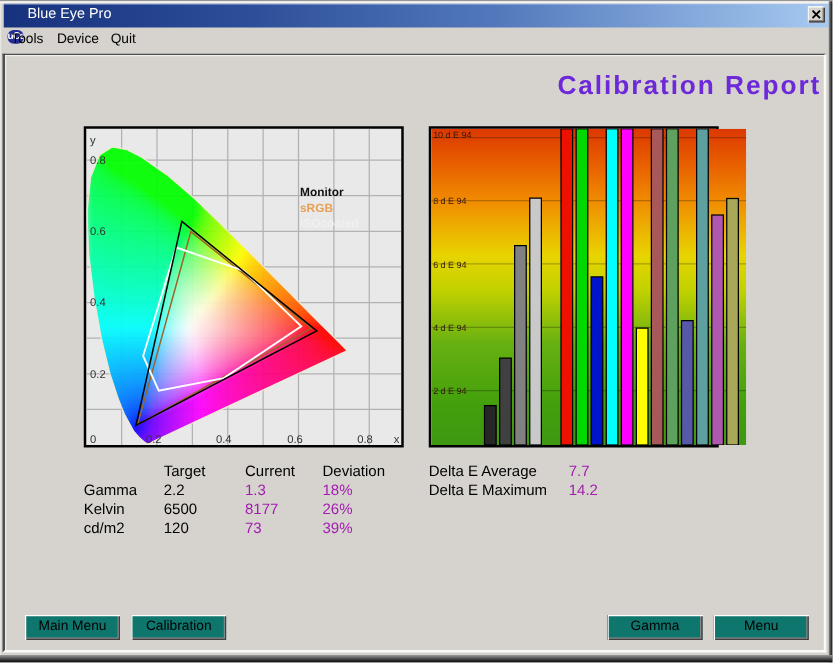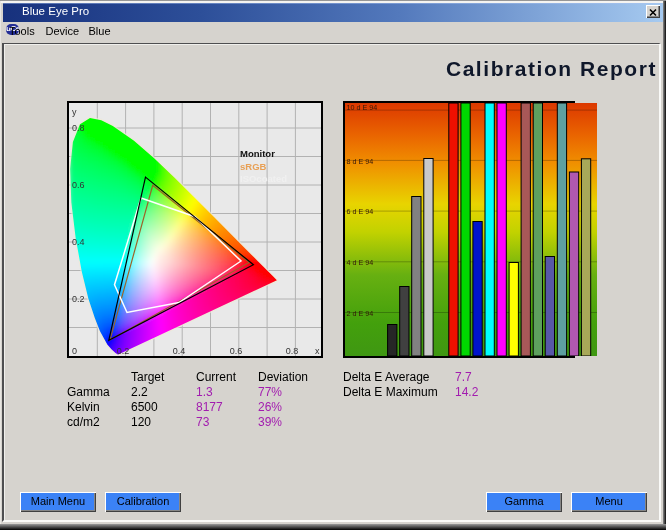--- a/index.html
+++ b/index.html
@@ -8,40 +8,40 @@
 .etopw{left:0;top:1px;width:666px;height:2px;background:#f5f4f1}
 .eleft{left:0;top:1px;width:1px;height:529px;background:#e8e6e2}
 .eright{right:0;top:1px;width:3px;height:529px;background:linear-gradient(90deg,#8a8a8a,#0c0c0c)}
 .ebot{left:0;bottom:0;width:666px;height:6px;background:linear-gradient(180deg,#9a9a9a,#000)}
 .title{left:3px;top:3px;width:660px;height:19px;background:linear-gradient(90deg,#17317d 0%,#2d4f99 30%,#5379bc 60%,#a6caf0 100%);box-shadow:inset 0 1px 0 rgba(170,195,240,0.45)}
 .ticon{left:6px;top:24px;width:13px;height:11px;background:#232d96;border-radius:5px;color:#fff;font-size:8px;font-weight:900;text-align:left;line-height:10px;letter-spacing:-0.5px;overflow:hidden}
 .ttext{left:22px;top:5px;color:#fff;font-size:11.5px;font-weight:normal}
 .xbtn{left:646px;top:5px;width:14px;height:13px;background:#d6d3ce;box-shadow:inset 1px 1px 0 #fff,inset -1px -1px 0 #404040,inset -2px -2px 0 #868686}
 .mi{position:absolute;top:25px;font-size:11px;color:#000}
 .panel{left:2px;top:43px;width:659px;height:479px;border-top:1px solid #4e4e50;border-left:2px solid #4e4e50;border-bottom:2px solid #fafaf8;border-right:2px solid #fafaf8;box-sizing:border-box;box-shadow:inset 1px 1px 0 #f0efec}
-.h1{right:9px;top:57px;font-size:21px;font-weight:bold;color:#0f172a;letter-spacing:1.55px}
+.h1{right:9px;top:57px;font-size:21px;font-weight:bold;color:#6d28d9;letter-spacing:1.55px}
 .cie{left:67px;top:101px;width:256px;height:257px;background:#e9e9e9;border:2px solid #000;box-sizing:border-box}
 .bar{left:343px;top:101px;width:232px;height:257px;border:2px solid #000;box-sizing:border-box}
 .t{font-size:12px;color:#000}
 .o{color:#a21caf}
-.btn{width:76px;height:20px;background:#3b82f6;box-shadow:inset 1px 1px 0 #fff,inset -1px -1px 0 #404040,inset -2px -2px 0 #868686;font-size:11px;color:#000;text-align:center;line-height:19px}
+.btn{width:76px;height:20px;background:#0f766e;box-shadow:inset 1px 1px 0 #fff,inset -1px -1px 0 #404040,inset -2px -2px 0 #868686;font-size:11px;color:#000;text-align:center;line-height:19px}
 </style></head><body>
 <div class="abs win"></div>
 <div class="abs etop"></div>
 <div class="abs etopw"></div>
 <div class="abs eleft"></div>
 <div class="abs title"></div>
 <div class="abs ticon">uCe</div>
 <div class="abs ttext">Blue Eye Pro</div>
 <div class="abs xbtn"><svg width="14" height="13">
       <path d="M4 3.5 L10 9.5 M10 3.5 L4 9.5" stroke="#000" stroke-width="1.6"></path>
     </svg></div>
 <div class="mi" style="left:9px">Tools</div>
 <div class="mi" style="left:45.5px">Device</div>
-<div class="mi" style="left:88.5px">Blue</div>
+<div class="mi" style="left:88.5px">Quit</div>
 <div class="abs panel"></div>
 <div class="abs h1">Calibration Report</div>
 <div class="abs cie">
     <svg width="252" height="253" style="position:absolute;left:0;top:0">
 <defs>
 <clipPath id="hcp">
           <path d="M49.3 251.6 L48.8 251.6 L46.5 249.9 L42.7 246.5 L38.3 241.6 L31.0 228.2 L25.8 215.1 L19.4 195.7 L12.8 168.8 L6.7 135.2 L2.3 99.3 L1.1 66.1 L3.9 38.9 L11.0 21.3 L21.0 15.0 L32.3 17.2 L43.8 23.0 L65.0 37.7 L85.4 55.4 L105.6 74.8 L125.7 94.7 L145.0 114.1 L162.8 131.9 L177.4 146.7 L188.4 157.7 L195.7 165.0 L203.5 172.8 L207.9 177.3 Z"></path>
         </clipPath>
 <filter id="hblur" x="-5%" y="-5%" width="110%" height="110%">
           <feGaussianBlur stdDeviation="2.4"></feGaussianBlur>
@@ -2100,21 +2100,21 @@
       <rect x="224.4" y="69.0" width="9.3" height="184.0" fill="#b058b0" stroke="#000" stroke-width="1"></rect>
       <rect x="236.4" y="55.8" width="9.3" height="197.2" fill="#a8a858" stroke="#000" stroke-width="1"></rect>
 </svg>
   </div>
 <div class="abs t" style="left:131px;top:370px">Target</div>
 <div class="abs t" style="left:196px;top:370px">Current</div>
 <div class="abs t" style="left:258px;top:370px">Deviation</div>
 <div class="abs t" style="left:67px;top:385px">Gamma</div>
 <div class="abs t" style="left:131px;top:385px">2.2</div>
 <div class="abs t o" style="left:196px;top:385px">1.3</div>
-<div class="abs t o" style="left:258px;top:385px">77%</div>
+<div class="abs t o" style="left:258px;top:385px">18%</div>
 <div class="abs t" style="left:67px;top:400px">Kelvin</div>
 <div class="abs t" style="left:131px;top:400px">6500</div>
 <div class="abs t o" style="left:196px;top:400px">8177</div>
 <div class="abs t o" style="left:258px;top:400px">26%</div>
 <div class="abs t" style="left:67px;top:414.5px">cd/m2</div>
 <div class="abs t" style="left:131px;top:414.5px">120</div>
 <div class="abs t o" style="left:196px;top:414.5px">73</div>
 <div class="abs t o" style="left:258px;top:414.5px">39%</div>
 <div class="abs t" style="left:343px;top:370px">Delta E Average</div>
 <div class="abs t o" style="left:455px;top:370px">7.7</div>

